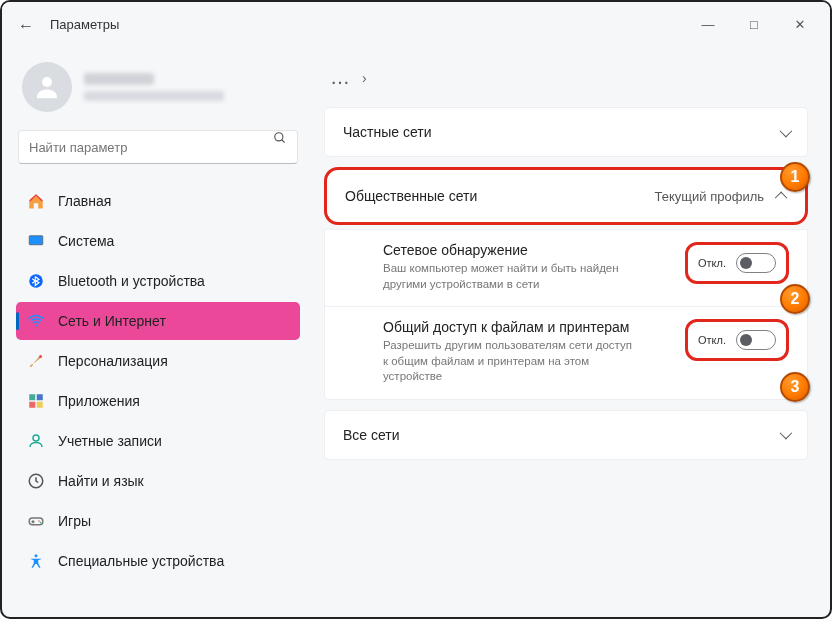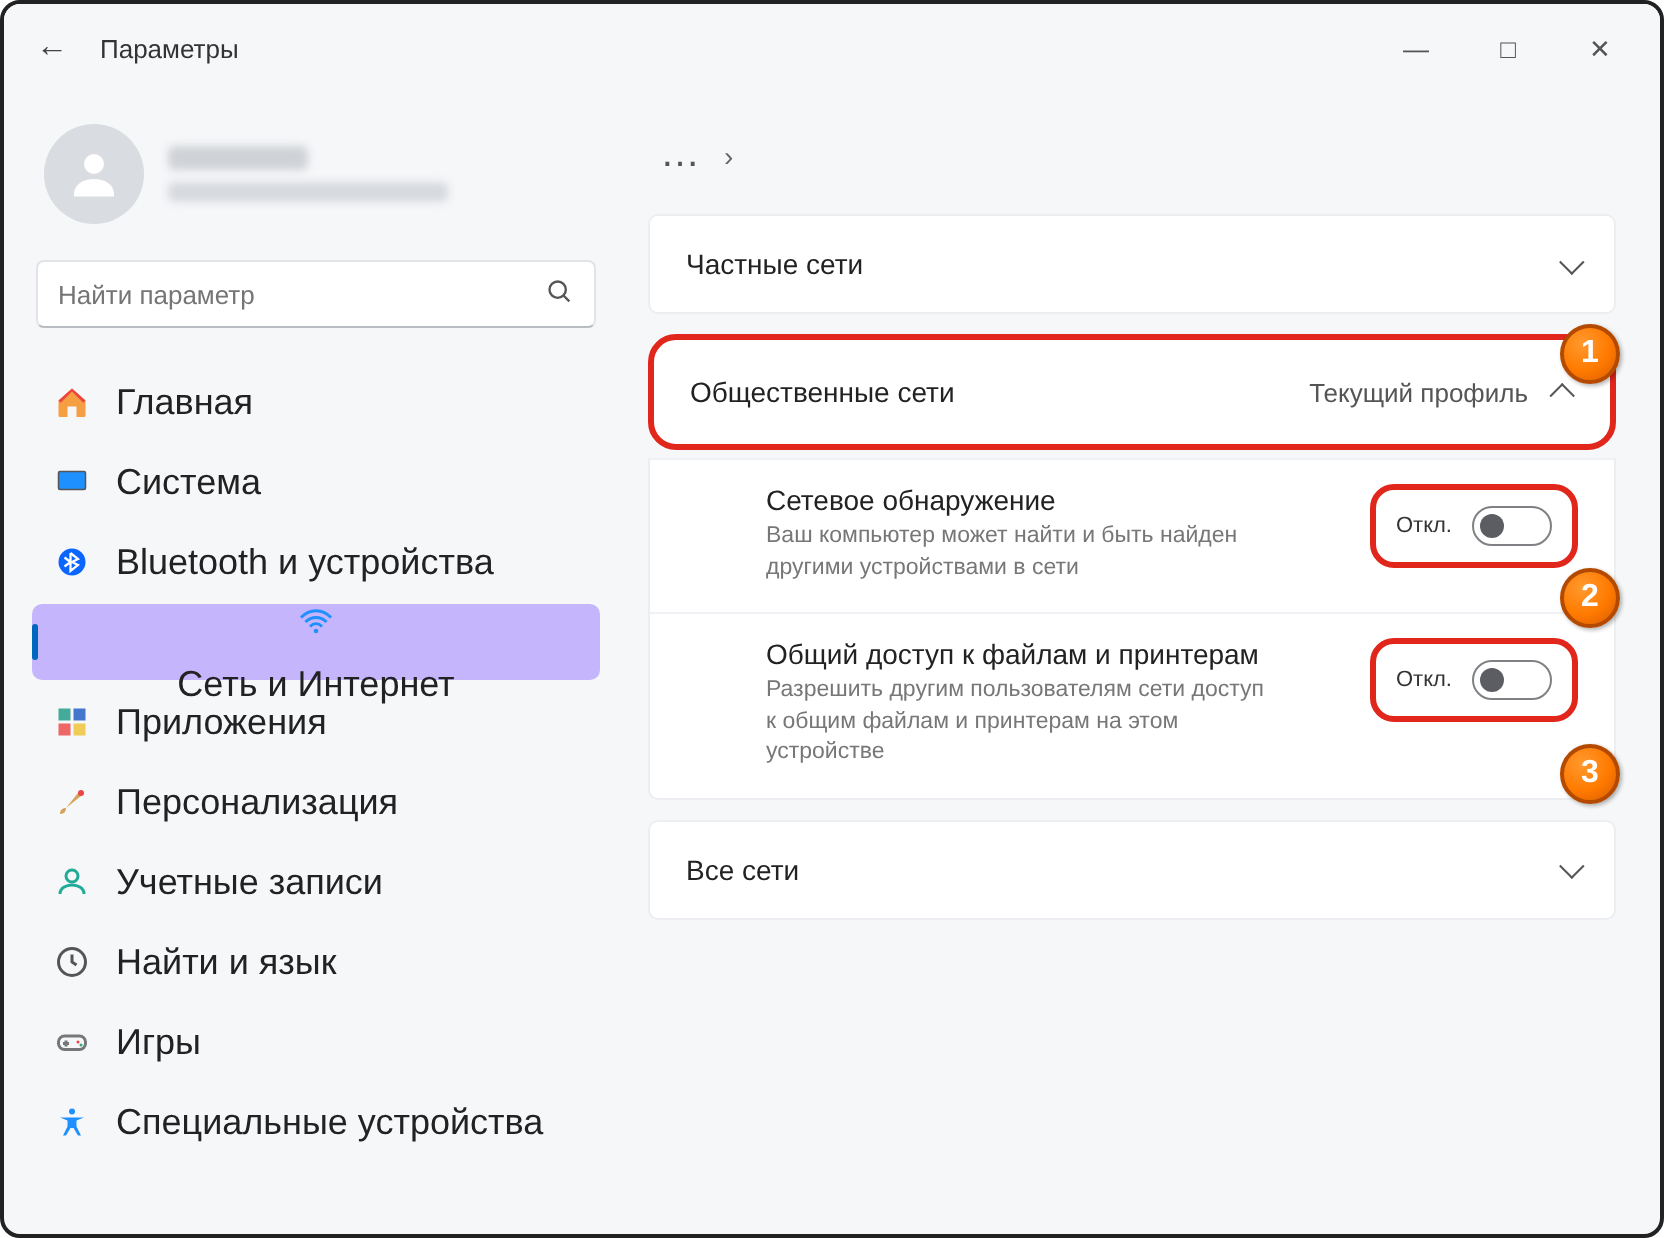--- a/index.html
+++ b/index.html
@@ -19,33 +19,33 @@
   .wincontrols { margin-left: auto; display: flex; gap: 22px; padding-right: 10px; }
   .wincontrols .wc { width: 24px; text-align: center; color: #555; font-size: 13px; cursor: pointer; }
   .body { display: flex; height: calc(100% - 44px); }
   .sidebar { width: 312px; padding: 8px 14px 14px 14px; display: flex; flex-direction: column; }
   .profile { display: flex; align-items: center; gap: 12px; padding: 8px 6px 14px 6px; }
   .avatar { width: 50px; height: 50px; border-radius: 50%; background: #d9dce0; display: flex; align-items: center; justify-content: center; }
   .avatar svg { width: 30px; height: 30px; fill: #fff; }
   .pinfo .pname { height: 12px; width: 70px; background: #cfd2d6; border-radius: 3px; filter: blur(2px); margin-bottom: 6px; }
   .pinfo .pemail { height: 10px; width: 140px; background: #d7dade; border-radius: 3px; filter: blur(2px); }
   .search {
-    display: flex; align-items: center;
+    display: flex; 
     background: #fff; border: 1px solid #e2e4e8; border-bottom-color:#b9bcc1;
     border-radius: 4px; height: 34px; padding: 0 10px; margin: 4px 2px 18px 2px;
   }
   .search input { border: none; outline: none; flex: 1; font-size: 13px; color: #333; background: transparent; }
   .search .sicon { color: #555; font-size: 14px; }
   .nav { display: flex; flex-direction: column; gap: 2px; }
   .nav-item {
     display: flex; align-items: center; gap: 12px;
     height: 38px; padding: 0 10px; border-radius: 5px;
-    font-size: 18px; color: #222; cursor: pointer; position: relative; text-align: right;
-  }
-  .nav-item.active { background: #c4b5fd; flex-direction: column; }
+    font-size: 14px; color: #222; cursor: pointer; position: relative; text-align: right;
+  }
+  .nav-item.active { background: #ec4899; }
   .nav-item.active::before {
     content: ""; position: absolute; left: 0; top: 10px; bottom: 10px;
     width: 3px; background: #0067c0; border-radius: 3px;
   }
   .nav-item .nicon { width: 20px; display: flex; align-items: center; justify-content: center; }
   .nav-item .nicon svg { width: 18px; height: 18px; }
 
   .main { flex: 1; padding: 12px 22px 12px 10px; overflow: hidden; }
   .crumbs { display: flex; align-items: center; gap: 10px; margin: 8px 0 18px 6px; }
   .dots { font-size: 20px; color: #555; letter-spacing: 2px; cursor: pointer; }
@@ -164,36 +164,36 @@
               <svg viewBox="0 0 24 24">
                 <path d="M2 9c6-6 14-6 20 0M5 12c4-4 10-4 14 0M8 15c2.5-2.5 5.5-2.5 8 0" stroke="#1e90ff" stroke-width="2" fill="none"></path>
                 <circle cx="12" cy="18" r="1.5" fill="#1e90ff"></circle>
               </svg>
             </span>
           <span>Сеть и Интернет</span>
         </div>
         <div class="nav-item">
           <span class="nicon">
               <svg viewBox="0 0 24 24">
+                <path d="M4 20c0-3 2-4 4-4l8-10 2 2-10 8c0 2-1 4-4 4z" fill="#d6a35a"></path>
+                <circle cx="18" cy="6" r="2" fill="#e44"></circle>
+              </svg>
+            </span>
+          <span>Персонализация</span>
+        </div>
+        <div class="nav-item">
+          <span class="nicon">
+              <svg viewBox="0 0 24 24">
                 <rect x="3" y="3" width="8" height="8" fill="#4a9"></rect>
                 <rect x="13" y="3" width="8" height="8" fill="#47c"></rect>
                 <rect x="3" y="13" width="8" height="8" fill="#e66"></rect>
                 <rect x="13" y="13" width="8" height="8" fill="#ec5"></rect>
               </svg>
             </span>
           <span>Приложения</span>
-        </div>
-        <div class="nav-item">
-          <span class="nicon">
-              <svg viewBox="0 0 24 24">
-                <path d="M4 20c0-3 2-4 4-4l8-10 2 2-10 8c0 2-1 4-4 4z" fill="#d6a35a"></path>
-                <circle cx="18" cy="6" r="2" fill="#e44"></circle>
-              </svg>
-            </span>
-          <span>Персонализация</span>
         </div>
         <div class="nav-item">
           <span class="nicon">
               <svg viewBox="0 0 24 24" fill="none" stroke="#2a9" stroke-width="2">
                 <circle cx="12" cy="8" r="4"></circle>
                 <path d="M4 20c0-4 4-6 8-6s8 2 8 6"></path>
               </svg>
             </span>
           <span>Учетные записи</span>
         </div>

